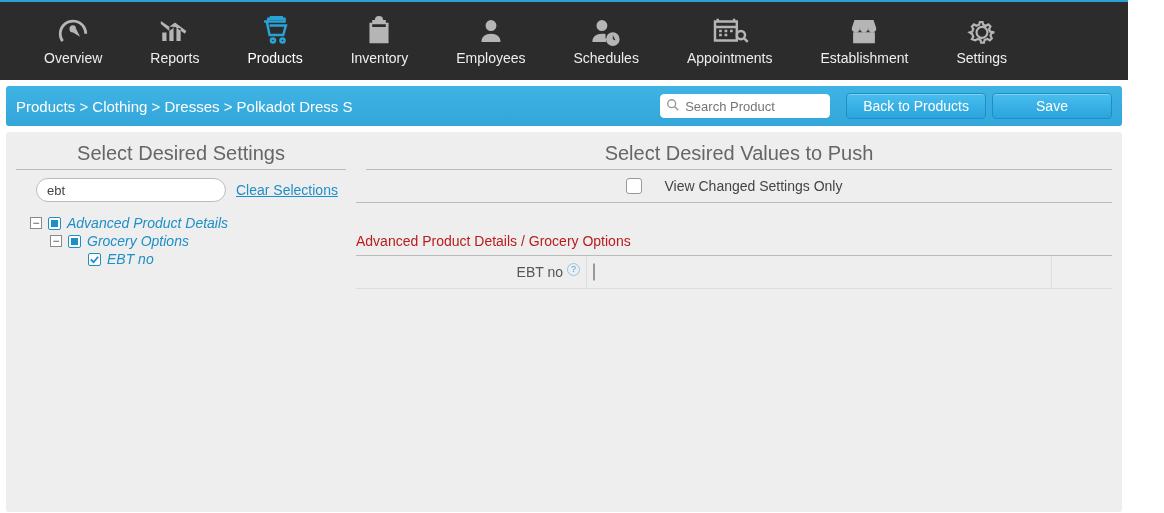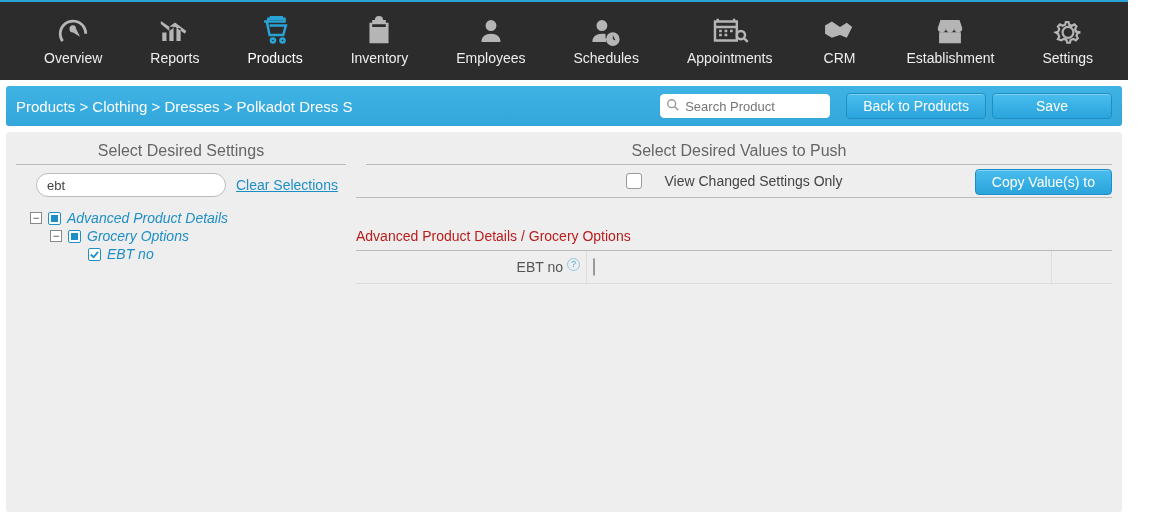--- a/index.html
+++ b/index.html
@@ -18,21 +18,21 @@
   .breadcrumb span{color:#fff;}
   .search-wrap{position:relative;margin-right:10px;}
   .search-wrap input{height:24px;border:1px solid #fff;border-radius:4px;padding:2px 8px 2px 24px;font-size:13px;width:170px;outline:none;color:#555;}
   .search-wrap .mag{position:absolute;left:6px;top:4px;fill:#999;}
   .btn{background:linear-gradient(#49bdee,#2aa4dc);border:1px solid #1e8fc6;color:#fff;font-size:14px;height:26px;padding:0 16px;border-radius:4px;cursor:pointer;margin-left:6px;box-shadow:inset 0 1px 0 rgba(255,255,255,.3);}
   .btn-wide{width:120px;}
   
   .panel{background:#eee;margin:6px;border-radius:3px;padding:0;min-height:380px;display:flex;}
   .left{width:350px;padding:10px 0 10px 0;}
   .right{flex:1;padding:10px 0 24px 0;}
-  .section-title{color:#666;font-size:16px;text-align:center;border-bottom:1px solid #bbb;padding-bottom:4px;margin:0 10px 8px 10px;}
+  .section-title{color:#666;font-size:20px;text-align:center;border-bottom:1px solid #bbb;padding-bottom:4px;margin:0 10px 8px 10px;}
   .left-controls{display:flex;align-items:center;padding:0 10px 8px 30px;gap:10px;}
   .filter-input{height:24px;border:1px solid #bbb;border-radius:12px;padding:2px 10px;font-size:13px;width:190px;outline:none;color:#444;background:#fff;}
   .link{color:#1e8fc6;text-decoration:underline;cursor:pointer;font-size:14px;}
   .tree{padding:4px 10px 0 24px;font-size:14px;}
   .tree-row{display:flex;align-items:center;gap:6px;padding:1px 0;}
   .tree-row.lvl1{padding-left:20px;}
   .tree-row.lvl2{padding-left:58px;}
   .tree-label{color:#1e8fc6;font-style:italic;cursor:pointer;}
   .toggle-box{width:12px;height:12px;border:1px solid #888;background:#fff;display:inline-flex;align-items:center;justify-content:center;font-size:12px;line-height:10px;color:#555;cursor:pointer;}
   .chk-box{width:13px;height:13px;border:1px solid #1e8fc6;border-radius:2px;display:inline-flex;align-items:center;justify-content:center;cursor:pointer;background:#fff;}
@@ -105,26 +105,20 @@
 
   <div class="nav-item">
     <svg width="40" height="30" viewBox="0 0 28 22">
           <path d="M3 4h16v14H3V4zm2-2v3m12-3v3M3 8h16M6 11h2m2 0h2m2 0h2M6 14h2m2 0h2" fill="none" stroke="#b5b5b5" stroke-width="1.8"></path>
           <circle cx="22" cy="14" r="3" fill="none" stroke="#b5b5b5" stroke-width="1.8"></circle>
           <path d="M24 16l3 3" stroke="#b5b5b5" stroke-width="1.8"></path>
         </svg>
     <span class="nav-label">Appointments</span>
   </div>
 
-  <div class="nav-item">
-    <svg width="38" height="30" viewBox="0 0 28 20">
-          <path d="M3 6l5-3 6 4 5-3 4 3-4 8-5-2-6 2-5-3 0-6zm8 2l4 3m-6-1l4 3"></path>
-        </svg>
-    <span class="nav-label">CRM</span>
-  </div>
 
   <div class="nav-item">
     <svg width="34" height="30" viewBox="0 0 24 22">
           <path d="M3 9l2-6h14l2 6a3 3 0 01-6 0 3 3 0 01-6 0 3 3 0 01-6 0zm1 3h16v8H4v-8zm3 2h4v6H7v-6z"></path>
         </svg>
     <span class="nav-label">Establishment</span>
   </div>
 
   <div class="nav-item">
     <svg width="34" height="30" viewBox="0 0 24 22">
@@ -184,23 +178,20 @@
     </div>
   </div>
 
   <div class="right">
     <div class="section-title">Select Desired Values to Push</div>
     <div class="right-top">
       <div class="changed-wrap">
         <span class="std-check"></span>
         <span>View Changed Settings Only</span>
       </div>
-      <div class="copy-btn-wrap">
-        <button class="btn">Copy Value(s) to</button>
-      </div>
     </div>
     <div class="subheader">Advanced Product Details / Grocery Options</div>
     <div class="field-row">
       <div class="field-label-cell">
         <span>EBT no</span>
         <span class="help">?</span>
       </div>
       <div class="field-input-cell">
         <span class="std-check"></span>
       </div>

